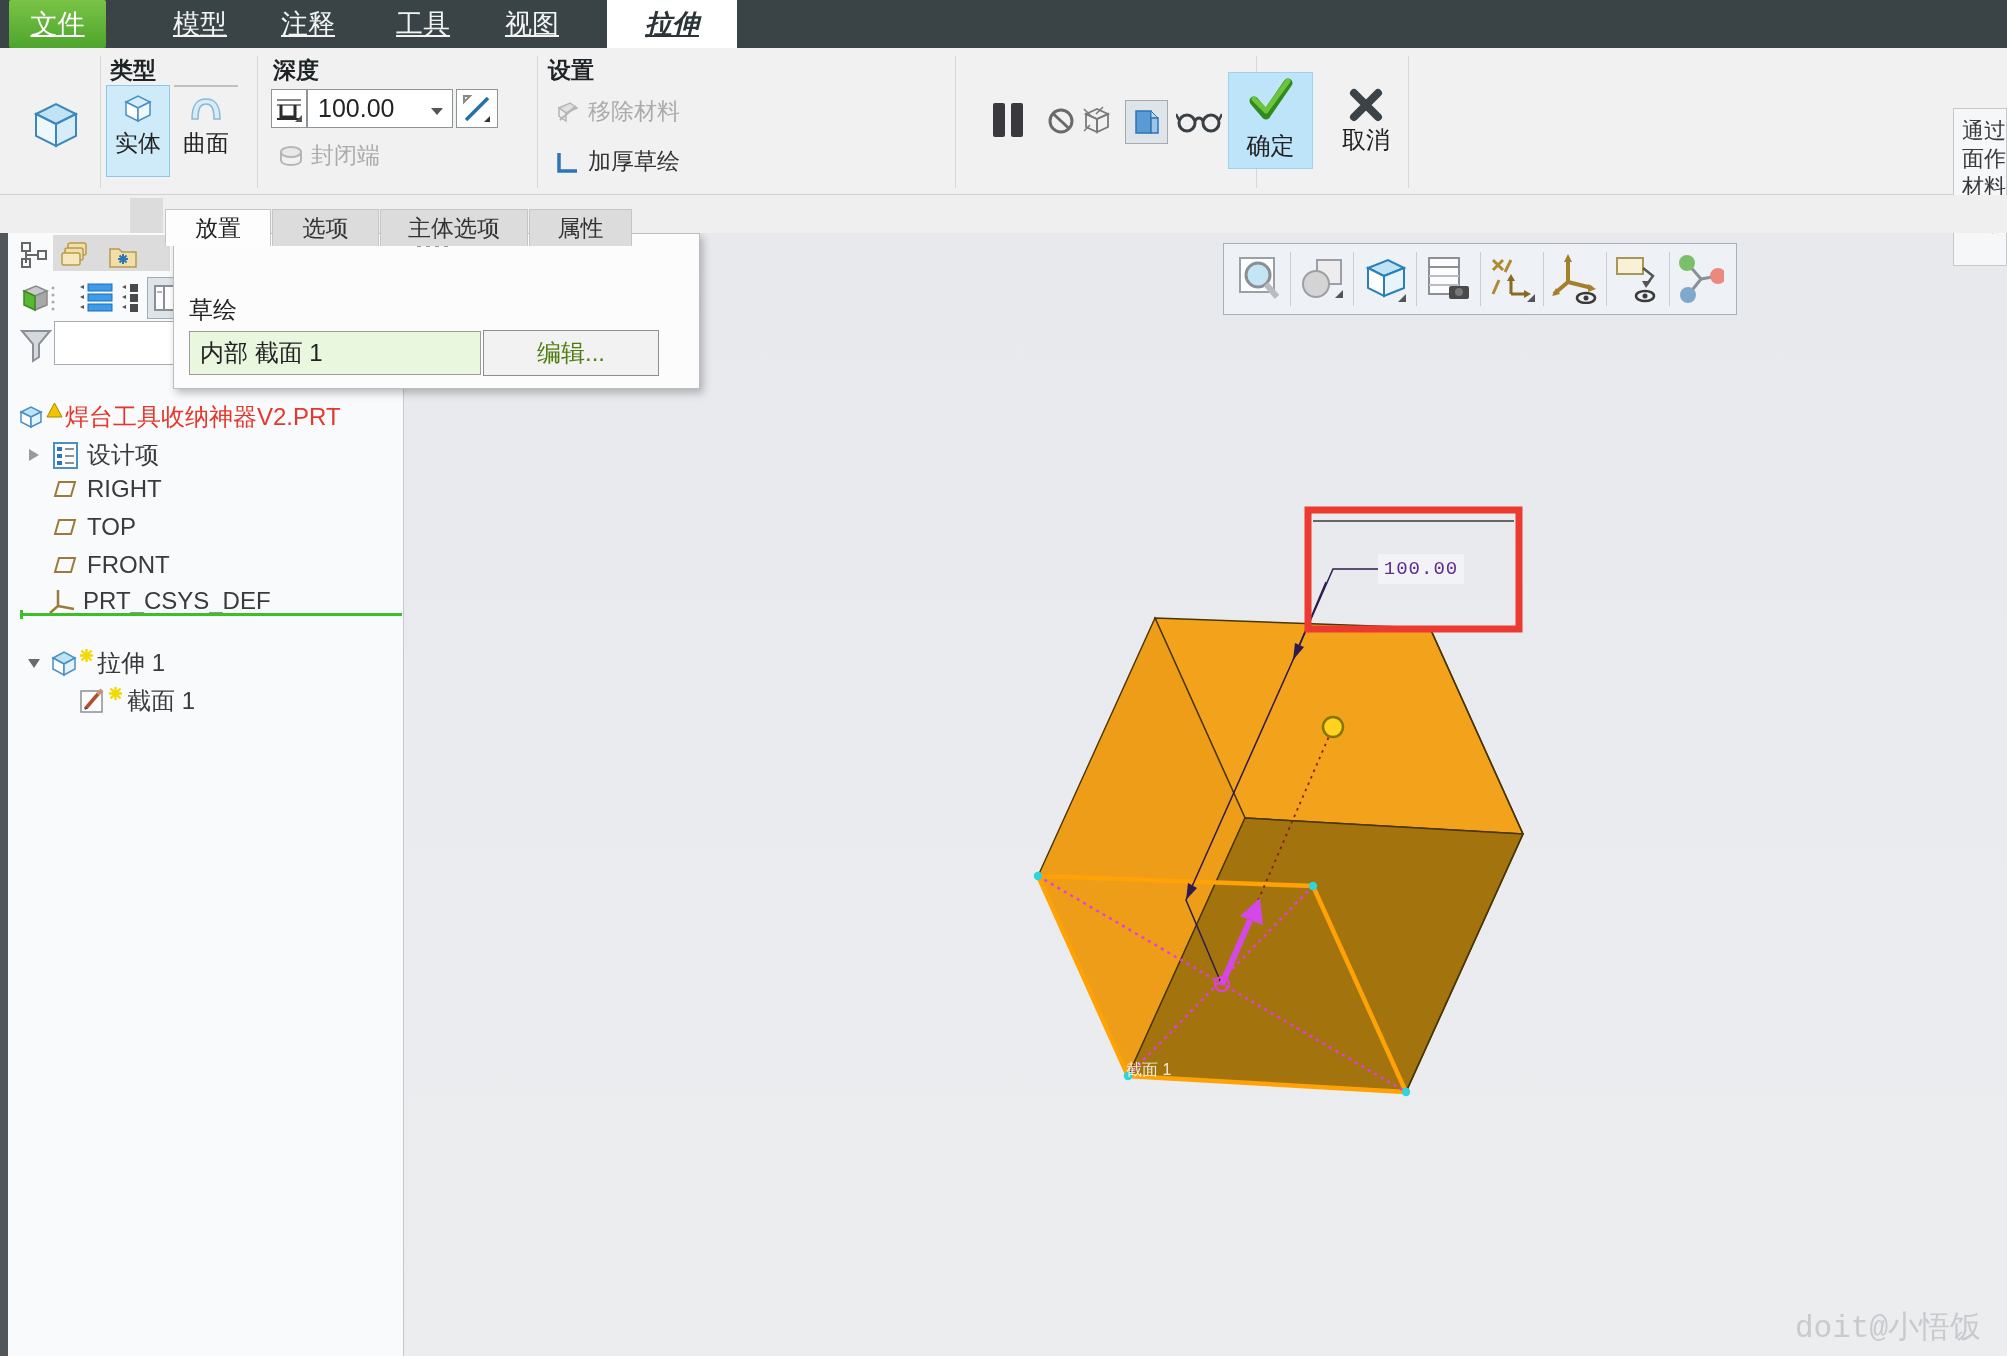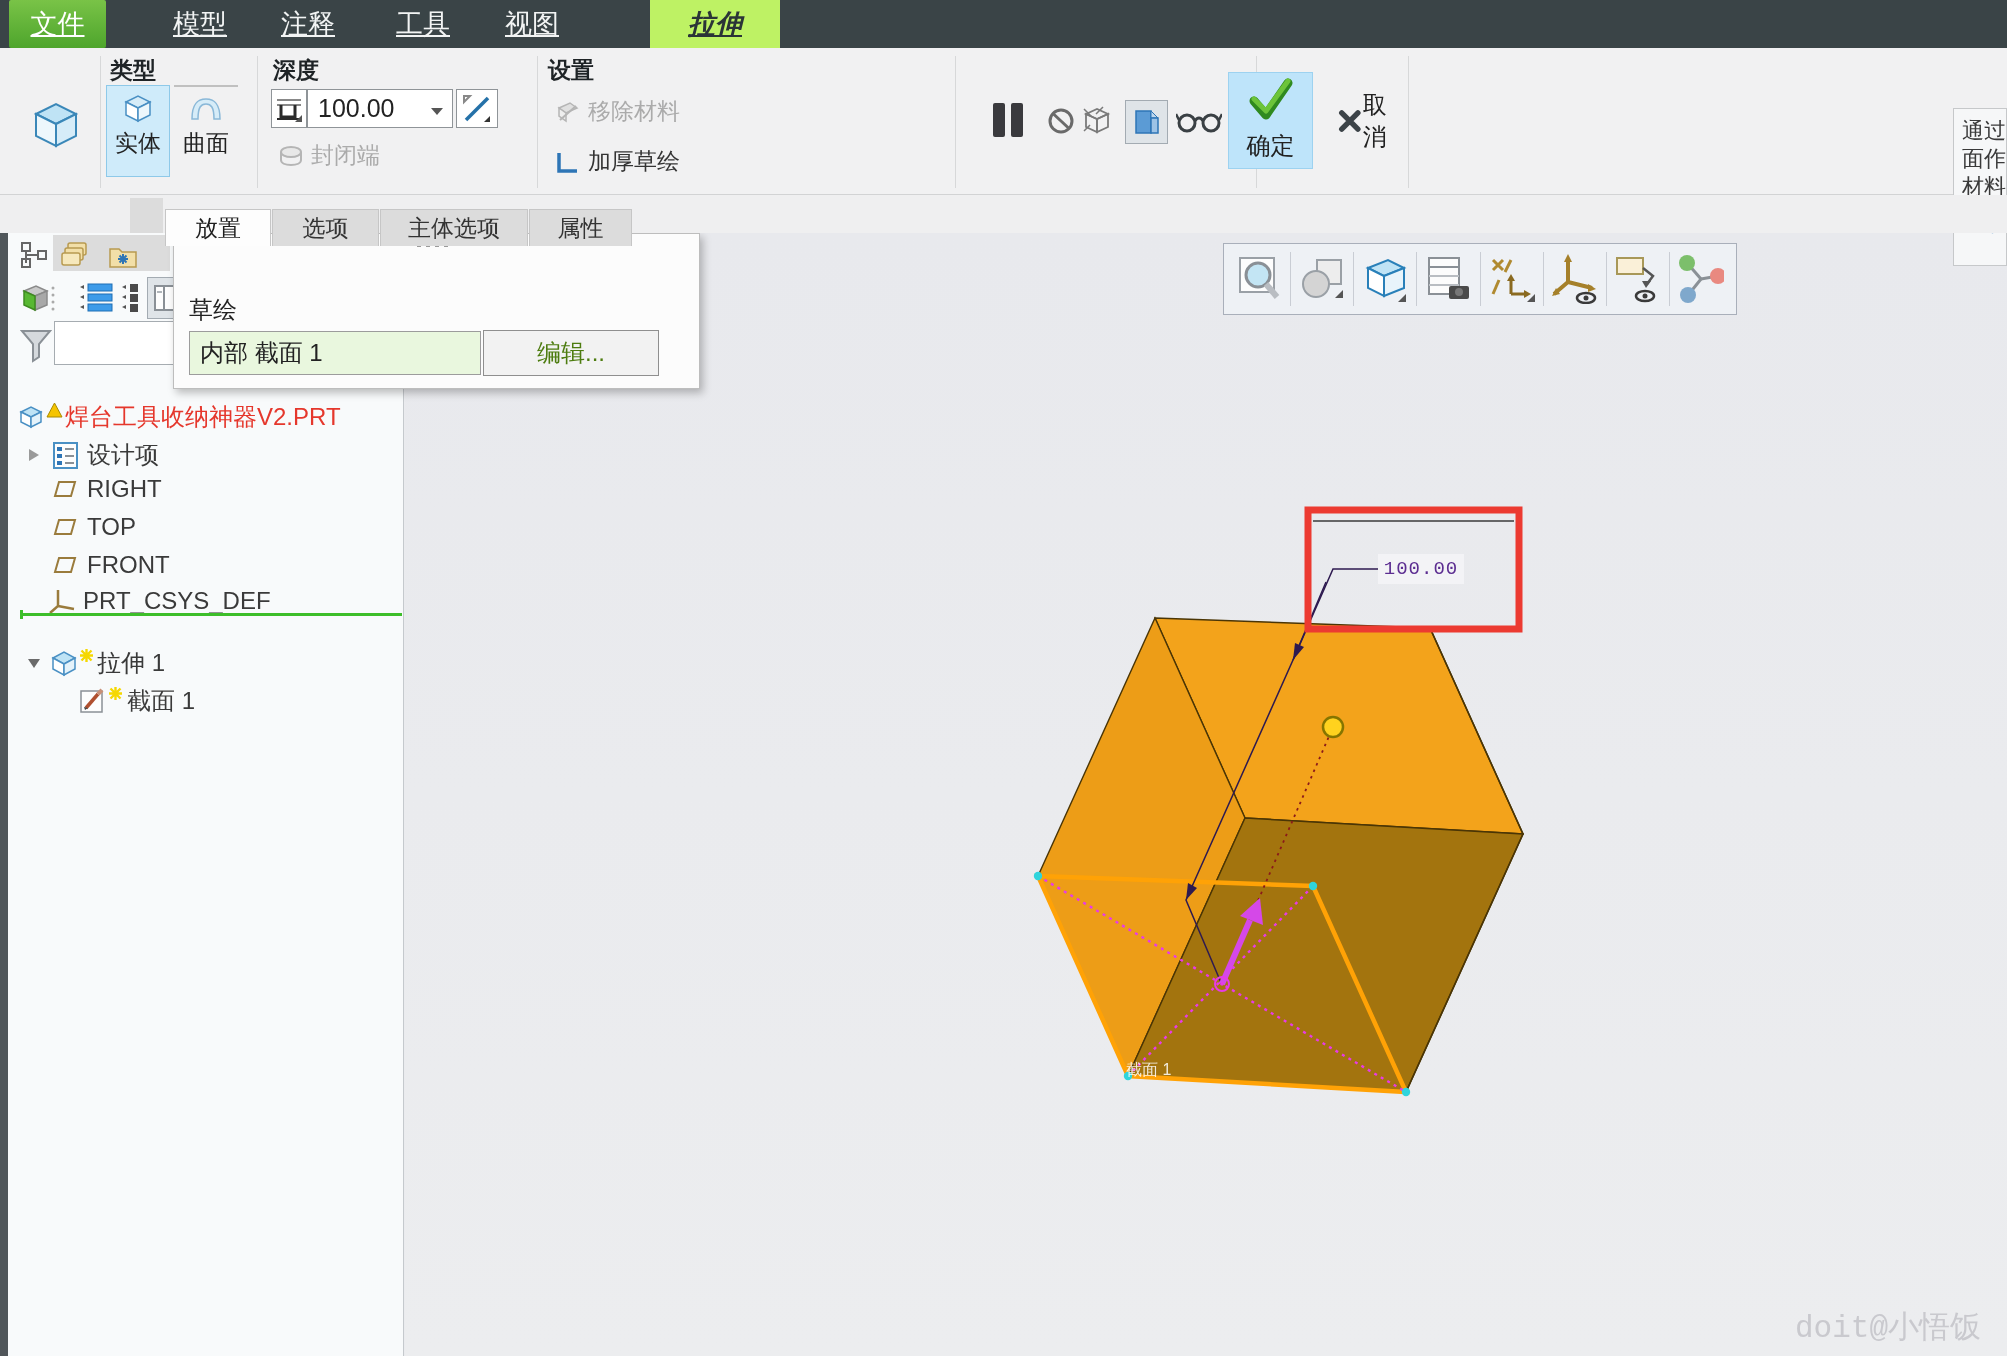--- a/index.html
+++ b/index.html
@@ -4,21 +4,21 @@
 <style>
   * { margin:0; padding:0; box-sizing:border-box; }
   html,body { width:2007px; height:1356px; overflow:hidden; font-family:"Liberation Sans", sans-serif; background:#EAEBEE; }
   .abs { position:absolute; }
 
   
   #menubar { position:absolute; left:0; top:0; width:2007px; height:48px; background:#3A4447; z-index:30; }
   .menu-item { position:absolute; top:0; height:48px; display:flex; align-items:center; justify-content:center;
                color:#F2F4F4; font-size:27px; cursor:default;text-decoration:underline; }
   .menu-file { background:linear-gradient(#79C347,#4EA52C); color:#fff; border-radius:2px; }
-  .menu-feature { background:#bef264; color:#2B3437; font-style:italic; font-weight:600;margin-left:43px; }
+  .menu-feature { background:#ffffff; color:#2B3437; font-style:italic; font-weight:600; }
 
   
   #ribbon { position:absolute; left:0; top:48px; width:2007px; height:147px; background:#F1F1F2; border-bottom:1px solid #D2D3D4; z-index:25; }
   .rib-divider { position:absolute; top:8px; height:132px; width:1px; background:#D7D8D9; }
   .rib-title { position:absolute; font-size:23px; font-weight:bold; color:#1E2326; }
   .rib-label { font-size:23px; color:#333; }
   .rib-label.disabled { color:#ABABAB; }
   .solid-btn { position:absolute; width:64px; height:92px; display:flex; flex-direction:column; align-items:center; justify-content:flex-start; padding-top:6px; font-size:23px; color:#222; }
   .solid-btn.sel { background:#CFEBFA; border:1px solid #8EC9E9; }
   .depth-input { position:absolute; background:#FFF; border:1px solid #8F9498; font-size:25px; color:#222; padding:0 28px 0 10px; }
@@ -479,21 +479,21 @@
   </div>
   <div class="rib-divider" style="left:1256px"></div>
 
   <div class="btn-ok-box" style="left:1228px;top:24px;width:85px;height:97px">
     <svg width="46" height="44" viewBox="0 0 46 44">
         <path d="M6 24 L18 38 L40 6" fill="none" stroke="#2F8A1F" stroke-width="9" stroke-linecap="round" stroke-linejoin="round"></path>
         <path d="M6 22 L18 34 L40 4" fill="none" stroke="#6CC43A" stroke-width="5" stroke-linecap="round" stroke-linejoin="round"></path>
       </svg>
     <span class="ok-cancel-label">确定</span>
   </div>
-  <div class="abs" style="left:1337px;top:26px;width:58px;height:92px;display:flex;flex-direction:row;align-items:center;padding:6px 0 4px">
+  <div class="abs" style="left:1337px;top:32px;width:58px;height:92px;display:flex;flex-direction:column;align-items:center;padding:6px 0 4px">
     <svg width="38" height="38" viewBox="0 0 38 38">
         <path d="M7 7 L31 31 M31 7 L7 31" stroke="#3C4348" stroke-width="8" stroke-linecap="round"></path>
       </svg>
     <span class="ok-cancel-label">取消</span>
   </div>
   <div class="rib-divider" style="left:1408px"></div>
 
   <div class="tooltip-box">
     <div>通过到</div>
     <div>面作为</div>

